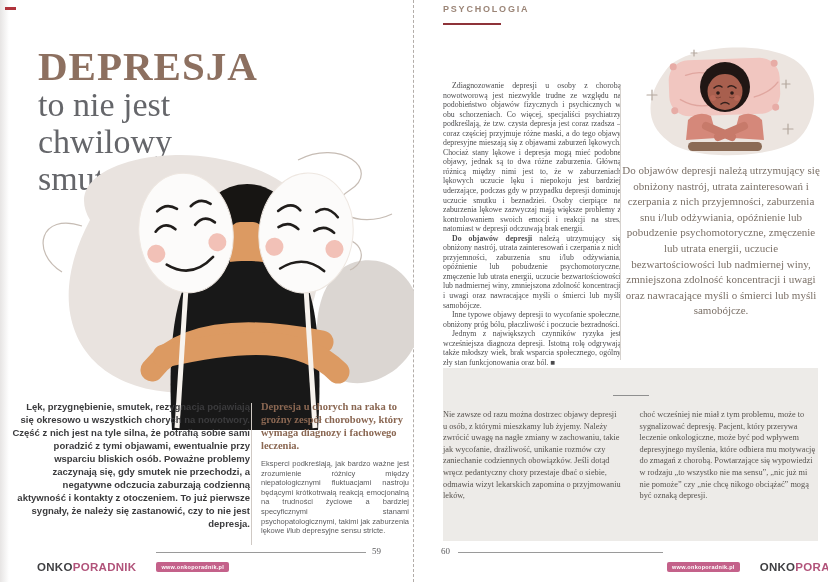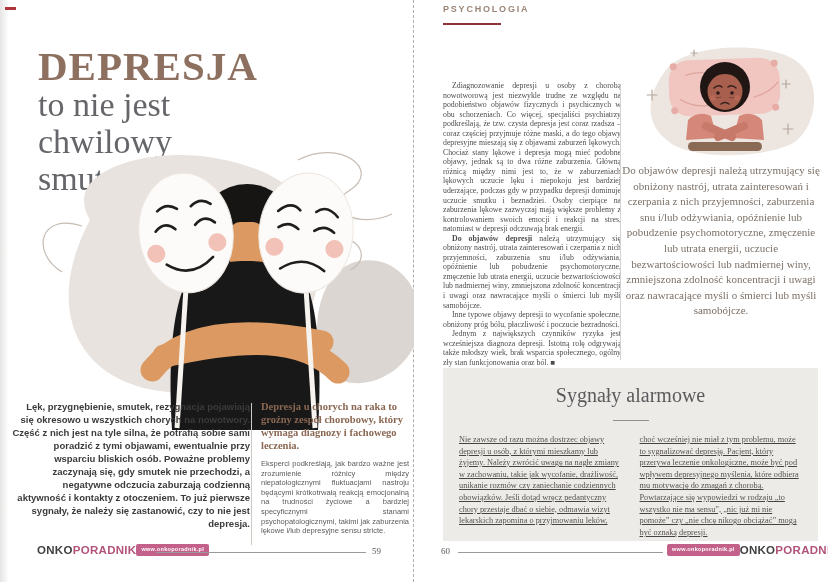--- a/index.html
+++ b/index.html
@@ -27,21 +27,21 @@
 
   #left-col-rule{left:251px;top:403px;width:1px;height:142px;background:#cfc9c4;}
 
   
   #mid-col{left:261px;top:400px;width:148px;}
   #mid-col .h{font-family:"Liberation Serif",serif;font-weight:700;font-size:10.5px;
               line-height:13px;color:#8a6752;margin:0 0 7px 0;}
   #mid-col .b{font-size:7.5px;line-height:9.6px;color:#5c5c5e;text-align:justify;margin:0;}
 
   
-  .brand{display:flex;gap:0;}
+  .brand{display:flex;align-items:center;gap:20px;margin-top:17px;}
   .brand-txt{font-size:11.5px;font-weight:800;letter-spacing:.3px;color:#3f3f42;white-space:nowrap;}
   .brand-txt .pora{color:#b1537a;}
   .badge{background:#c4618a;color:#fff;font-size:5.5px;font-weight:700;
          padding:2px 5px;border-radius:2px;letter-spacing:.3px;white-space:nowrap;}
   #footer-left{left:37px;top:544px;}
   #rule-left{left:156px;top:552px;width:210px;height:1px;background:#9a9a9a;}
   #pn-left{left:372px;top:546px;font-size:9px;color:#5a5a5c;}
   #pn-right{left:441px;top:546px;font-size:9px;color:#5a5a5c;}
   #rule-right{left:458px;top:552px;width:205px;height:1px;background:#9a9a9a;}
   #footer-right{left:667px;top:544px;}
@@ -58,21 +58,21 @@
   #right-col-rule{left:620px;top:86px;width:1px;height:274px;background:#d6d2ce;}
 
   #callout{left:622px;top:163px;width:198px;text-align:center;
            font-family:"Liberation Serif",serif;font-size:11px;line-height:15.6px;color:#7b7067;}
 
   
   #alert-box{left:443px;top:368px;width:375px;height:173px;background:#edebe8;}
   #alert-title{padding-top:15px;text-align:center;font-family:"Liberation Serif",serif;
                font-size:20px;line-height:25px;color:#5a5a5d;}
   #alert-divider{width:36px;height:1px;background:#8f8f8f;margin:12px auto 13px auto;}
-  #alert-cols{display:flex;gap:18px;padding:0 16px;text-decoration:underline;}
+  #alert-cols{display:flex;gap:18px;padding:0 0;}
   .alert-col{flex:1;font-family:"Liberation Serif",serif;font-size:8.3px;
              line-height:11.6px;color:#57524e;}
 </style>
 </head>
 <body>
 
 <div id="spread">
 
   <div class="abs" id="edge-shade"></div>
   <div class="abs" id="fold"></div>
@@ -207,21 +207,20 @@
       <path d="M70 86 L96 97"></path>
         <path d="M108 86 L82 97"></path>
     </g>
     <rect x="52" y="102" width="74" height="9" rx="4.5" fill="#8a6a55"></rect>
   </svg>
 
   <div class="abs" id="callout">Do objawów depresji należą utrzymujący się obniżony nastrój, utrata zainteresowań i czerpania z nich przyjemności, zaburzenia snu i/lub odżywiania, opóźnienie lub pobudzenie psychomotoryczne, zmęczenie lub utrata energii, uczucie bezwartościowości lub nadmiernej winy, zmniejszona zdolność koncentracji i uwagi oraz nawracające myśli o śmierci lub myśli samobójcze.</div>
 
   <div class="abs" id="alert-box">
     <div id="alert-title">
-      <div>Sygnały alarmowe</div>
     </div>
     <div id="alert-divider"></div>
     <div id="alert-cols">
       <div class="alert-col">Nie zawsze od razu można dostrzec objawy depresji u osób, z którymi mieszkamy lub żyjemy. Należy zwrócić uwagę na nagłe zmiany w zachowaniu, takie jak wycofanie, drażliwość, unikanie rozmów czy zaniechanie codziennych obowiązków. Jeśli dotąd wręcz pedantyczny chory przestaje dbać o siebie, odmawia wizyt lekarskich zapomina o przyjmowaniu leków,</div>
       <div class="alert-col">choć wcześniej nie miał z tym problemu, może to sygnalizować depresję. Pacjent, który przerywa leczenie onkologiczne, może być pod wpływem depresyjnego myślenia, które odbiera mu motywację do zmagań z chorobą. Powtarzające się wypowiedzi w rodzaju „to wszystko nie ma sensu”, „nic już mi nie pomoże” czy „nie chcę nikogo obciążać” mogą być oznaką depresji.</div>
     </div>
   </div>
 
   <div class="abs serif" id="pn-right">60</div>
   <div class="abs" id="rule-right"></div>

